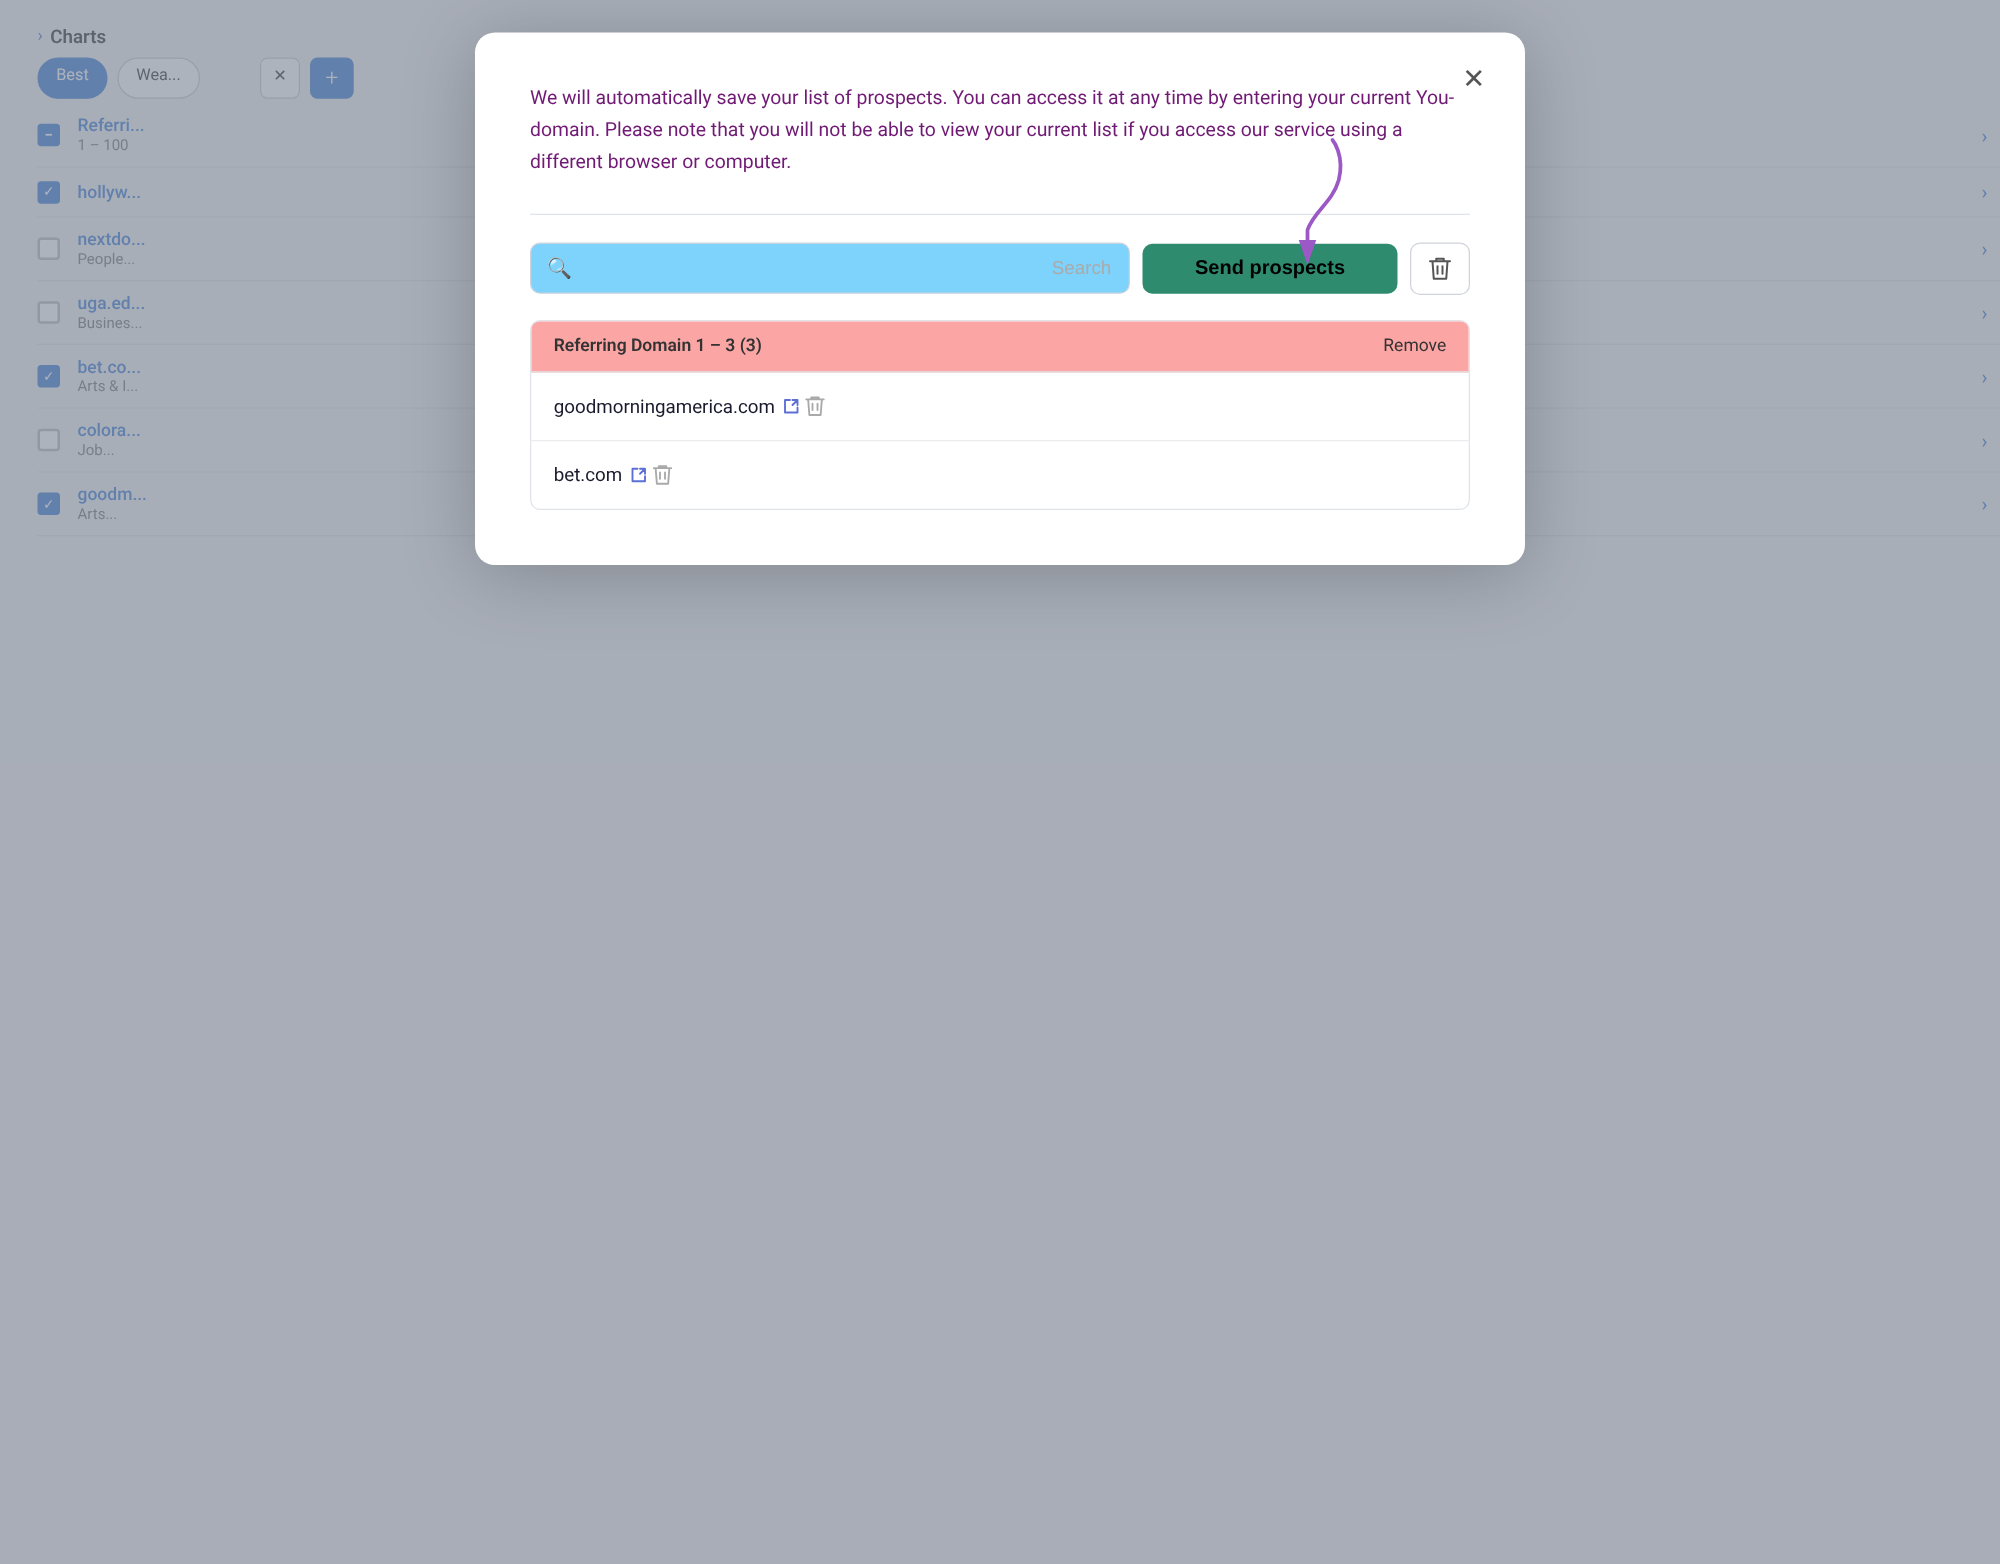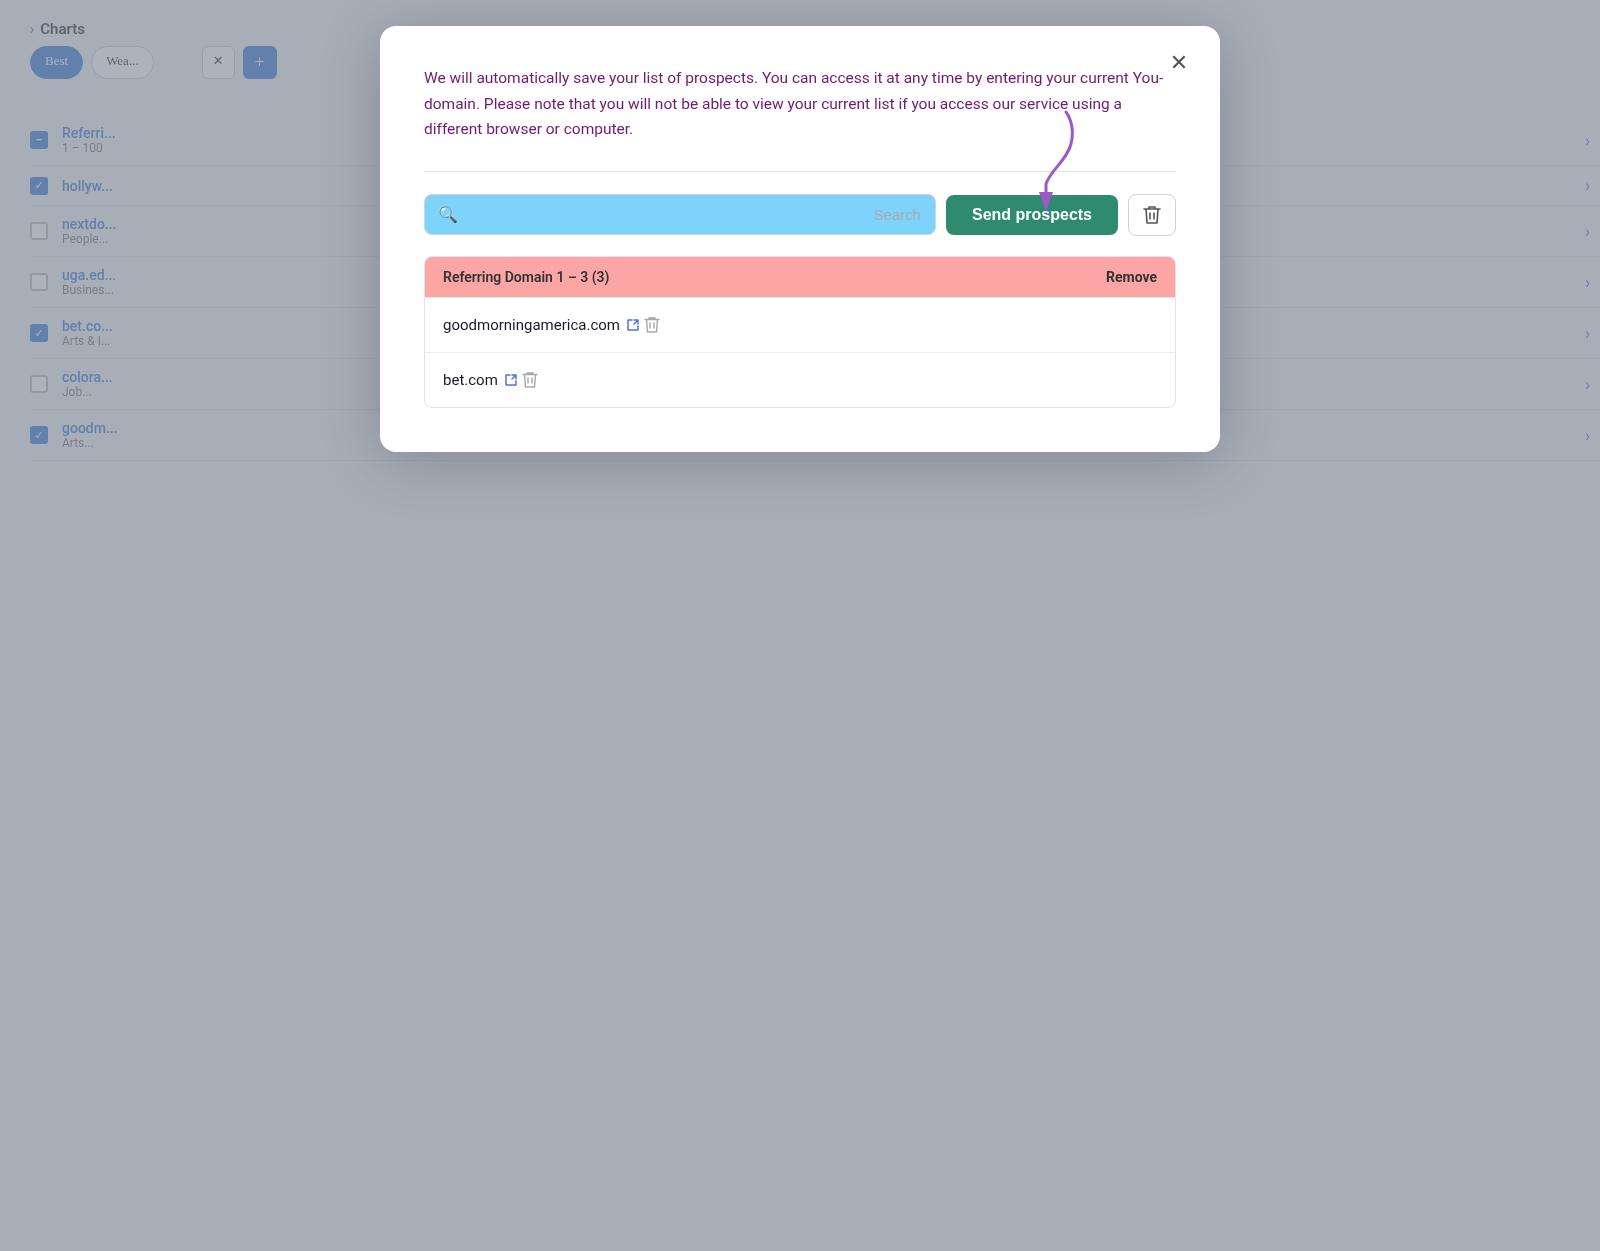--- a/index.html
+++ b/index.html
@@ -16,23 +16,22 @@
     .bg-content {
       position: absolute;
       inset: 0;
       background: #f0f2f5;
       padding: 20px 0 0 30px;
     }
 
     .bg-filters {
       display: flex;
       gap: 8px;
-      margin-bottom: 36px;
+      margin-bottom: 4px;
       opacity: 0.7;
-      font-family: Liberation Serif, serif;
     }
 
     .bg-filter-btn {
       padding: 6px 14px;
       border: 1.5px solid #ccc;
       border-radius: 20px;
       background: white;
       font-size: 13px;
       color: #333;
     }
@@ -231,23 +230,23 @@
       border-radius: 8px;
       font-size: 15px;
       color: #333;
       outline: none;
       background: #7dd3fc;
       text-align: right;
     }
     .search-input::placeholder { color: #aaa; }
 
     .send-btn {
-      padding: 11px 26px;
+      padding: 11px 42px;
       background: #2e8b6e;
-      color: #ffffff;
+      color: #000000;
       border: none;
       border-radius: 8px;
       font-size: 16px;
       font-weight: 600;
       cursor: pointer;
       white-space: nowrap;
     }
 
     .delete-btn {
       padding: 10px 14px;
@@ -290,21 +289,21 @@
       background: #fca5a5;
       border-bottom: 1px solid #e0e3e8;
     }
     .table-header-label {
       font-size: 14px;
       font-weight: 600;
       color: #333;
     }
     .table-header-remove {
       font-size: 14px;
-      font-weight: 700;
+      font-weight: 400;
       color: #333;
     }
 
     .table-domain-row {
       display: flex;
       justify-content: flex-start;
       align-items: center;
       padding: 14px 18px;
       border-bottom: 1px solid #ebebf0;
     }

